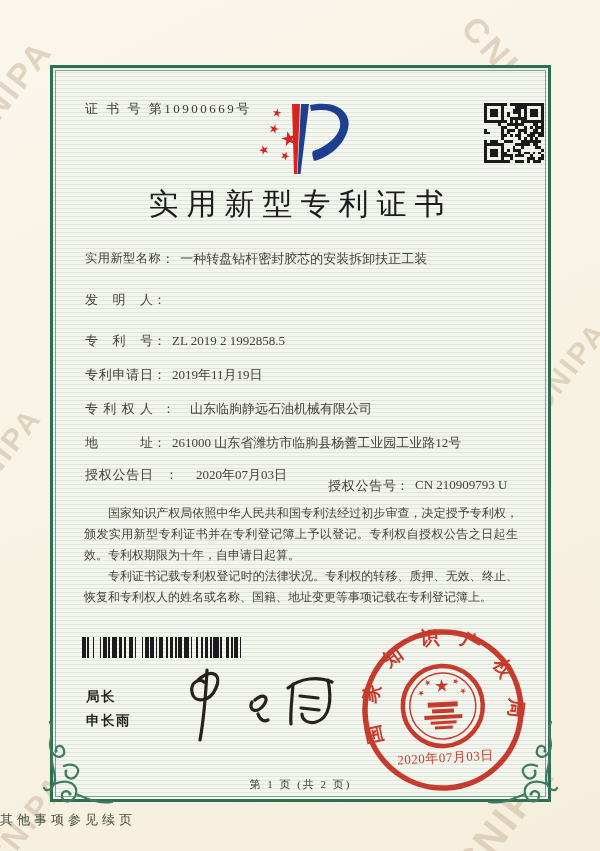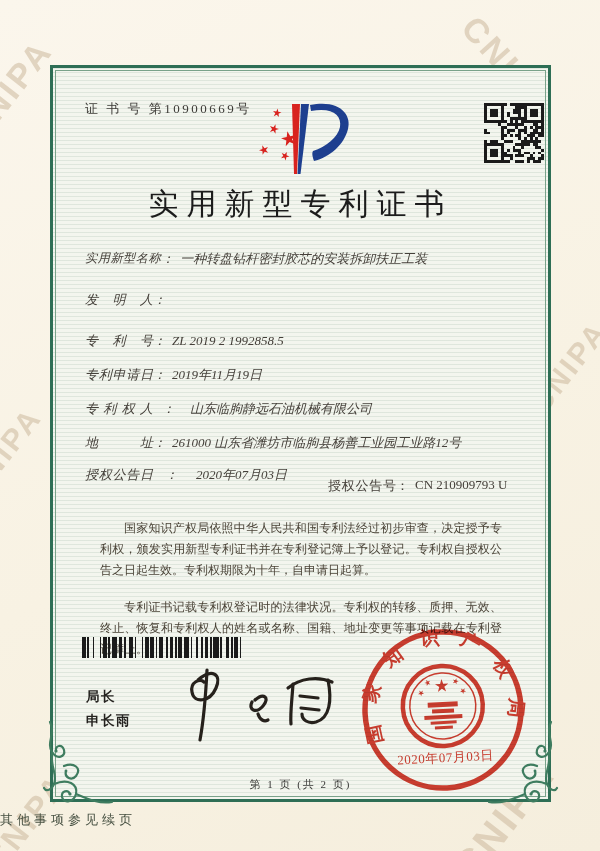--- a/index.html
+++ b/index.html
@@ -43,35 +43,35 @@
   .logo{position:absolute; left:252px; top:95px; z-index:2;}
   .qr{position:absolute; left:484px; top:103px; width:60px; height:60px; z-index:2;}
   .qr svg{width:100%; height:100%; shape-rendering:crispEdges;}
   .title{
     position:absolute; left:50px; top:184px; width:501px; text-align:center;
     font-size:30px; font-weight:normal; letter-spacing:8px; color:#1c1c1c; z-index:2;
   }
   
   .field-row{
     position:absolute; left:85px; display:flex; align-items:flex-start;
-    font-size:13px; color:#45403a; z-index:2; line-height:1.5;font-style:italic;
+    font-size:13px; color:#45403a; z-index:2; line-height:1.5;
   }
   .lbl{display:inline-block; width:68px; text-align:justify; text-align-last:justify;}
   .lbl.fit{width:auto; font-size:12.2px; letter-spacing:0.5px;}
   .colon{margin-right:6px;}
   .val{white-space:pre-line; max-width:360px;}
   .r1{top:249px;} .r2{top:290px;} .r3{top:331px;} .r4{top:365px;}
   .r5{top:399px;gap:9px;} .r6{top:433px;} .r7{top:465px;gap:12px;}
   .grant-no{position:absolute; left:328px; top:477px; display:flex; font-size:13px; color:#45403a; z-index:2;}
   
   .paragraphs{
     position:absolute; left:84px; top:503px; width:434px; z-index:2;
     font-size:12px; line-height:1.75; text-align:justify; color:#4a4337;
   }
-  .paragraphs p{margin:16px; text-indent:2em;font-family:Liberation Mono, monospace;}
+  .paragraphs p{margin:0; text-indent:2em;}
   
   .barcode{position:absolute; left:82px; top:637px; width:163px; height:21px; z-index:2;}
   .barcode svg{width:100%; height:100%; shape-rendering:crispEdges;}
   
   .sign-title,.sign-name{
     position:absolute; left:86px; z-index:2;
     font-family:"Liberation Sans","DejaVu Sans",sans-serif; font-weight:600;
     font-size:13.5px; letter-spacing:1.5px; color:#24221f;
   }
   .sign-title{top:688px;} .sign-name{top:712px;}

